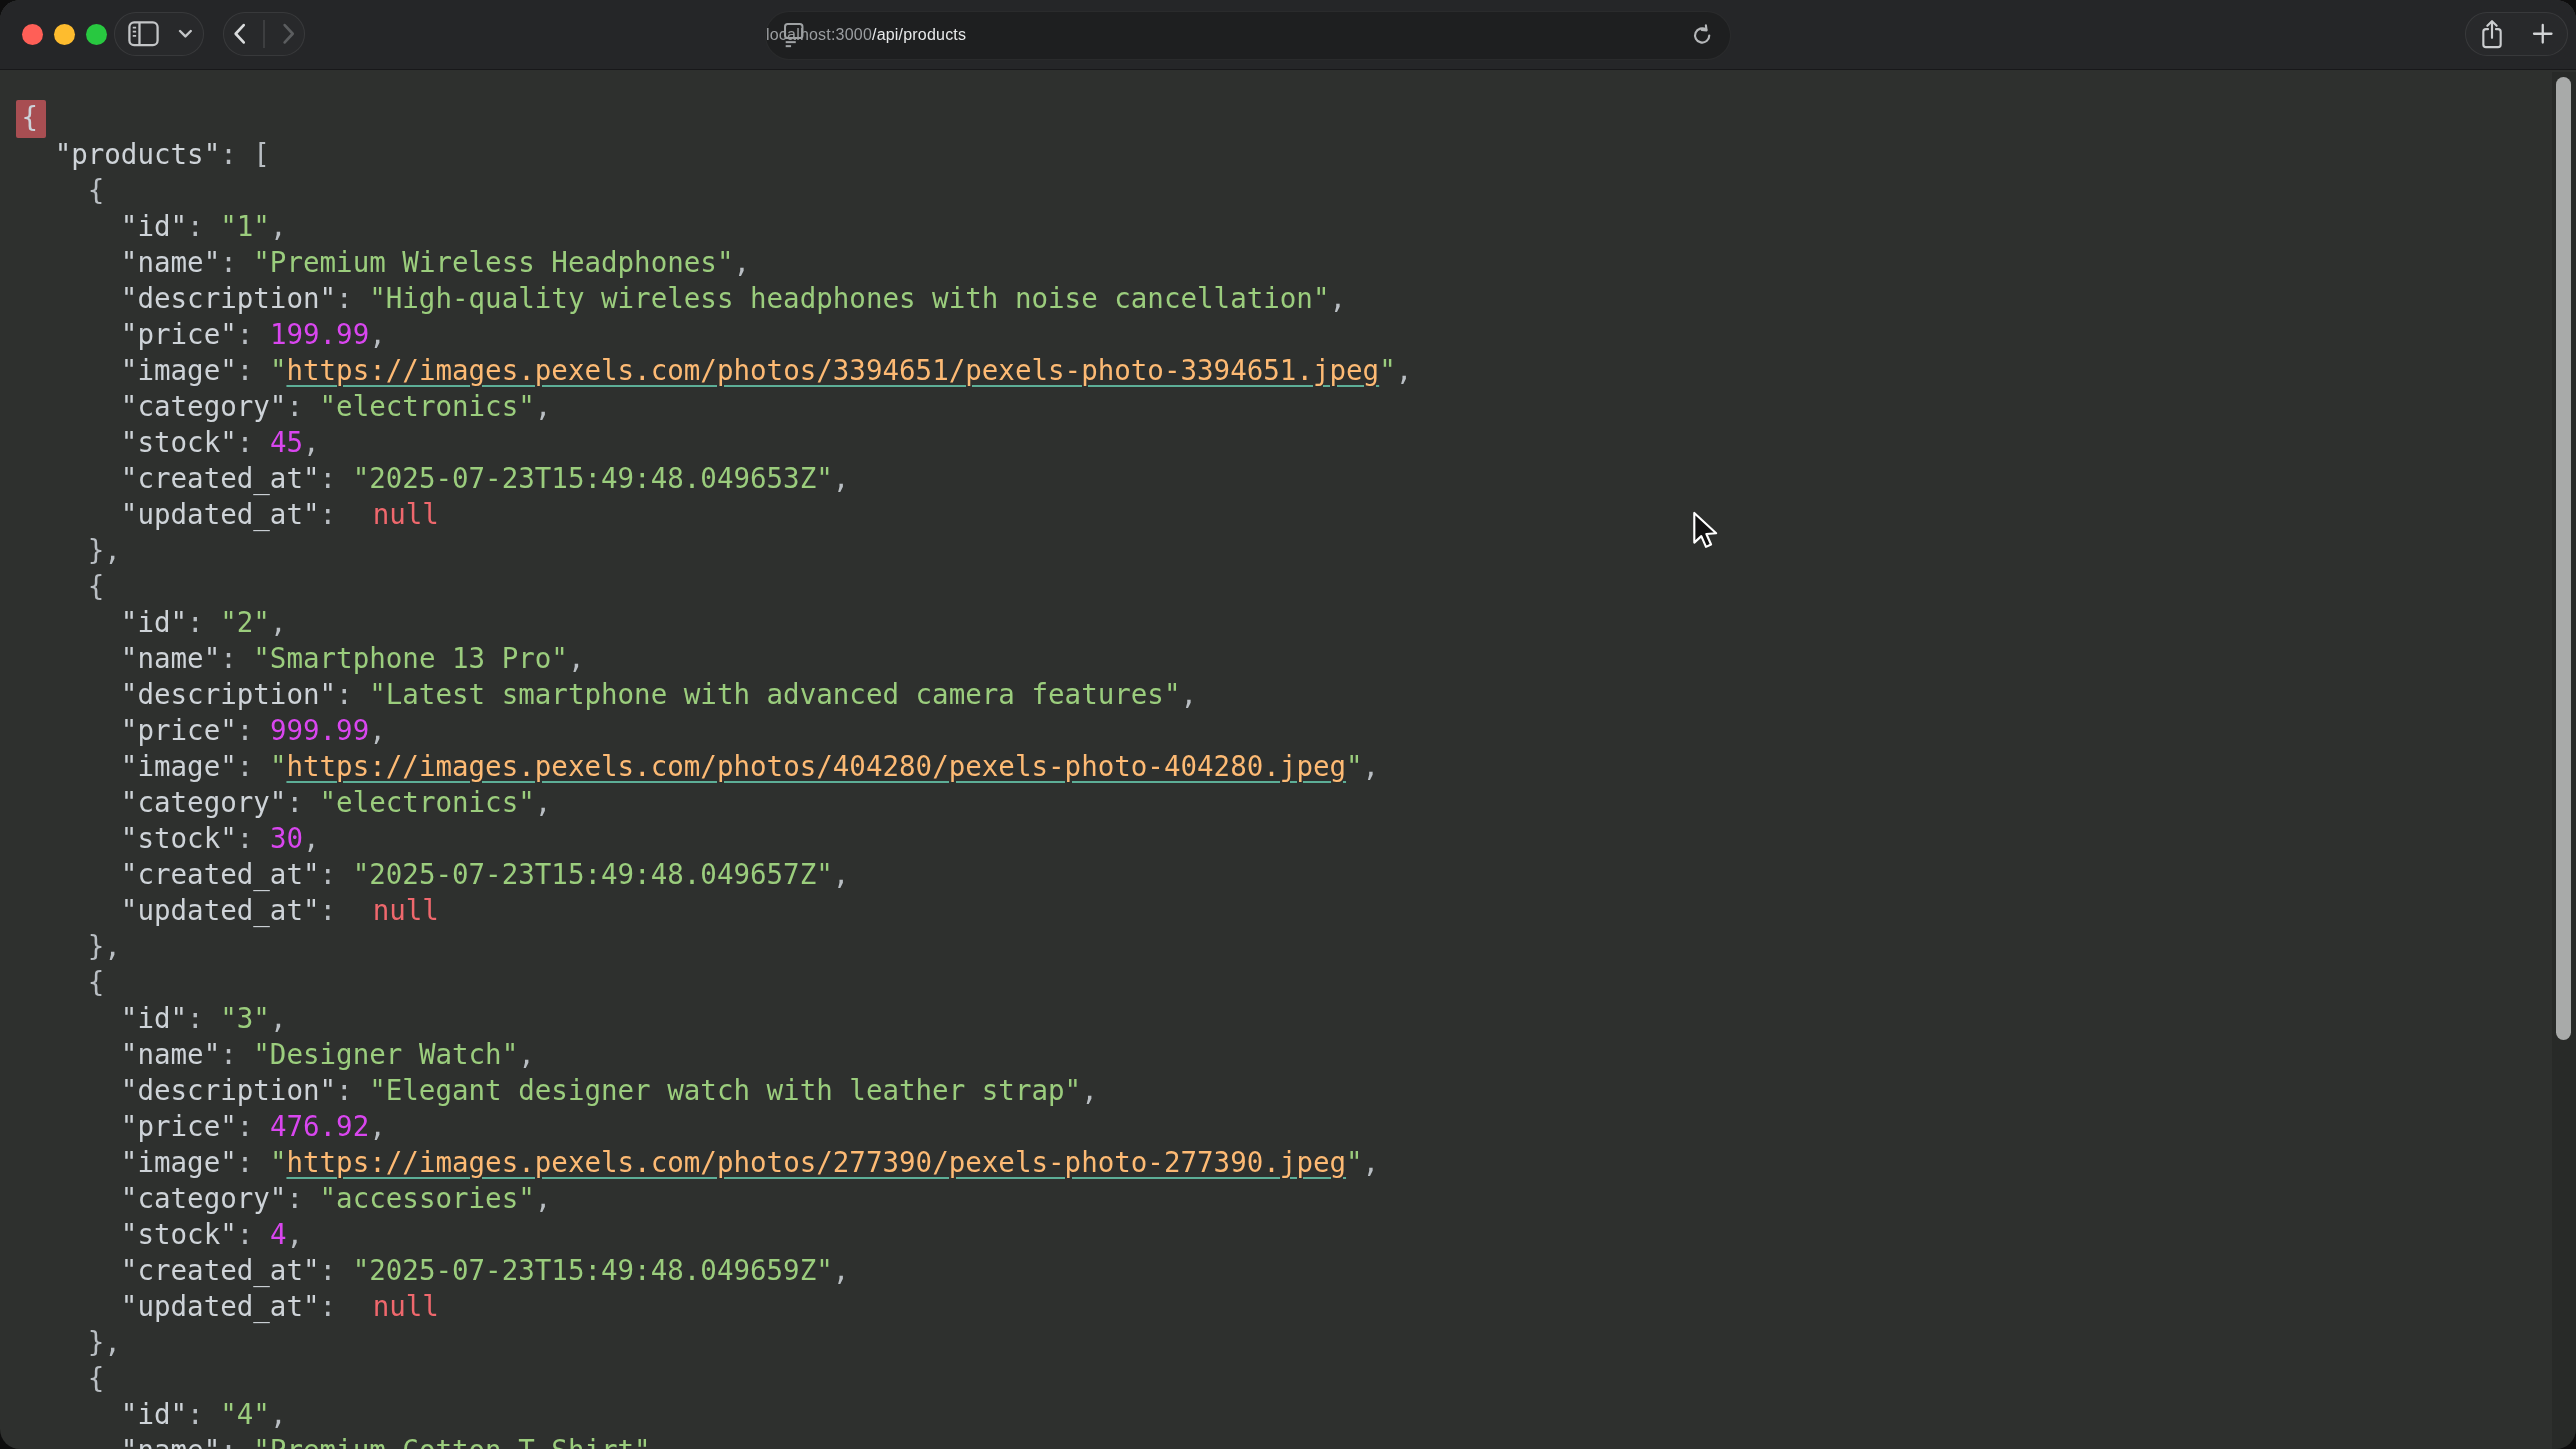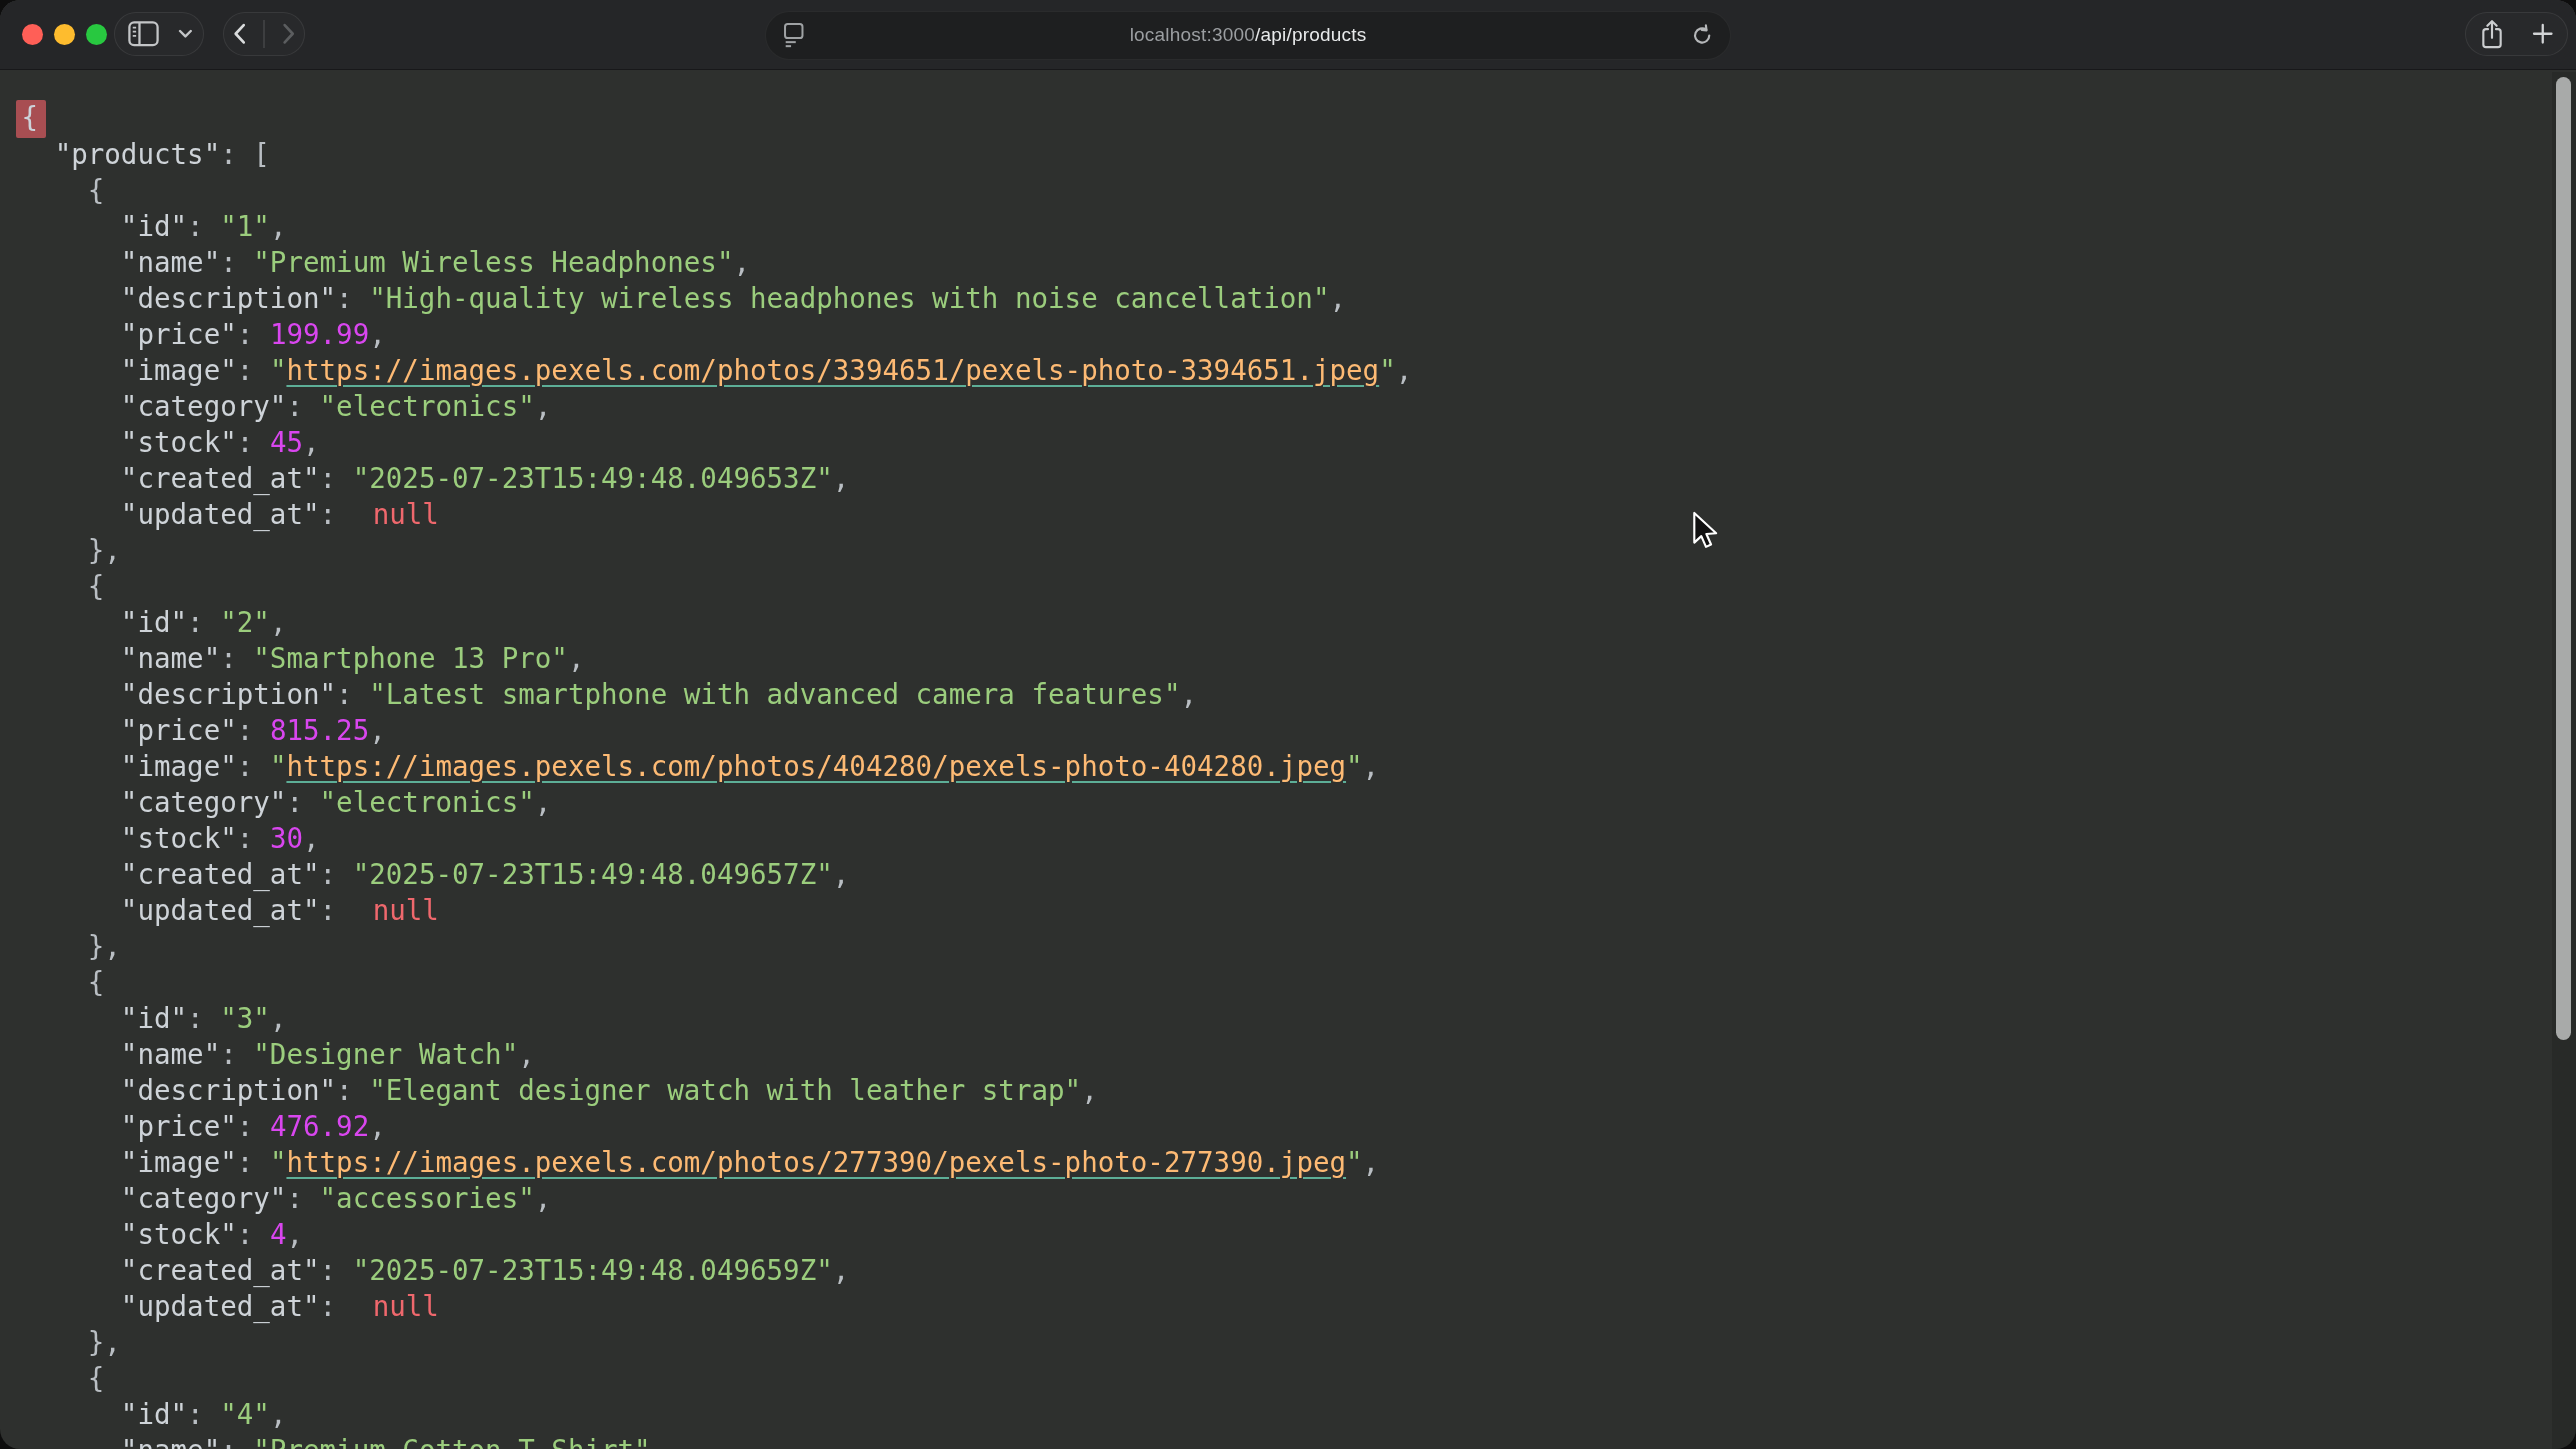--- a/index.html
+++ b/index.html
@@ -39,22 +39,22 @@
   .icon-btn { display:flex; align-items:center; justify-content:center; }
 
   .url-field {
     position:absolute; left:765px; top:10.7px; width:966px; height:49px;
     background:#1e1f20;
     border:1.3px solid rgba(255,255,255,0.055);
     border-radius:25px;
     display:flex; align-items:center;
   }
   .url-text {
-    position:absolute; left:0; right:0; text-align:center;
-    font-size:19px; letter-spacing:0.2px;
+    position:absolute; left:0; right:0; 
+    font-size:16px; letter-spacing:0.2px;
   }
   .url-host { color:#9b9ea1; }
   .url-path { color:#e8eaeb; }
   .url-left-icon  { position:absolute; left:17.4px; }
   .url-right-icon { position:absolute; right:16px; }
 
   
   .content {
     position:absolute; top:70px; left:0; right:0; bottom:0;
     padding:29.5px 0 0 21.5px;
@@ -170,21 +170,21 @@
       <div class="cl"><span class="tk-pun">      </span><span class="tk-key">"image"</span><span class="tk-pun">: </span><span class="tk-str">"</span><span class="tk-lnk">https://images.pexels.com/photos/3394651/pexels-photo-3394651.jpeg</span><span class="tk-str">"</span><span class="tk-pun">,</span></div>
       <div class="cl"><span class="tk-pun">      </span><span class="tk-key">"category"</span><span class="tk-pun">: </span><span class="tk-str">"electronics"</span><span class="tk-pun">,</span></div>
       <div class="cl"><span class="tk-pun">      </span><span class="tk-key">"stock"</span><span class="tk-pun">: </span><span class="tk-num">45</span><span class="tk-pun">,</span></div>
       <div class="cl"><span class="tk-pun">      </span><span class="tk-key">"created_at"</span><span class="tk-pun">: </span><span class="tk-str">"2025-07-23T15:49:48.049653Z"</span><span class="tk-pun">,</span></div>
       <div class="cl"><span class="tk-pun">      </span><span class="tk-key">"updated_at"</span><span class="tk-pun">: </span><span class="tk-nul">null</span></div>
       <div class="cl"><span class="tk-pun">    },</span></div>
       <div class="cl"><span class="tk-pun">    {</span></div>
       <div class="cl"><span class="tk-pun">      </span><span class="tk-key">"id"</span><span class="tk-pun">: </span><span class="tk-str">"2"</span><span class="tk-pun">,</span></div>
       <div class="cl"><span class="tk-pun">      </span><span class="tk-key">"name"</span><span class="tk-pun">: </span><span class="tk-str">"Smartphone 13 Pro"</span><span class="tk-pun">,</span></div>
       <div class="cl"><span class="tk-pun">      </span><span class="tk-key">"description"</span><span class="tk-pun">: </span><span class="tk-str">"Latest smartphone with advanced camera features"</span><span class="tk-pun">,</span></div>
-      <div class="cl"><span class="tk-pun">      </span><span class="tk-key">"price"</span><span class="tk-pun">: </span><span class="tk-num">815.25</span><span class="tk-pun">,</span></div>
+      <div class="cl"><span class="tk-pun">      </span><span class="tk-key">"price"</span><span class="tk-pun">: </span><span class="tk-num">999.99</span><span class="tk-pun">,</span></div>
       <div class="cl"><span class="tk-pun">      </span><span class="tk-key">"image"</span><span class="tk-pun">: </span><span class="tk-str">"</span><span class="tk-lnk">https://images.pexels.com/photos/404280/pexels-photo-404280.jpeg</span><span class="tk-str">"</span><span class="tk-pun">,</span></div>
       <div class="cl"><span class="tk-pun">      </span><span class="tk-key">"category"</span><span class="tk-pun">: </span><span class="tk-str">"electronics"</span><span class="tk-pun">,</span></div>
       <div class="cl"><span class="tk-pun">      </span><span class="tk-key">"stock"</span><span class="tk-pun">: </span><span class="tk-num">30</span><span class="tk-pun">,</span></div>
       <div class="cl"><span class="tk-pun">      </span><span class="tk-key">"created_at"</span><span class="tk-pun">: </span><span class="tk-str">"2025-07-23T15:49:48.049657Z"</span><span class="tk-pun">,</span></div>
       <div class="cl"><span class="tk-pun">      </span><span class="tk-key">"updated_at"</span><span class="tk-pun">: </span><span class="tk-nul">null</span></div>
       <div class="cl"><span class="tk-pun">    },</span></div>
       <div class="cl"><span class="tk-pun">    {</span></div>
       <div class="cl"><span class="tk-pun">      </span><span class="tk-key">"id"</span><span class="tk-pun">: </span><span class="tk-str">"3"</span><span class="tk-pun">,</span></div>
       <div class="cl"><span class="tk-pun">      </span><span class="tk-key">"name"</span><span class="tk-pun">: </span><span class="tk-str">"Designer Watch"</span><span class="tk-pun">,</span></div>
       <div class="cl"><span class="tk-pun">      </span><span class="tk-key">"description"</span><span class="tk-pun">: </span><span class="tk-str">"Elegant designer watch with leather strap"</span><span class="tk-pun">,</span></div>

